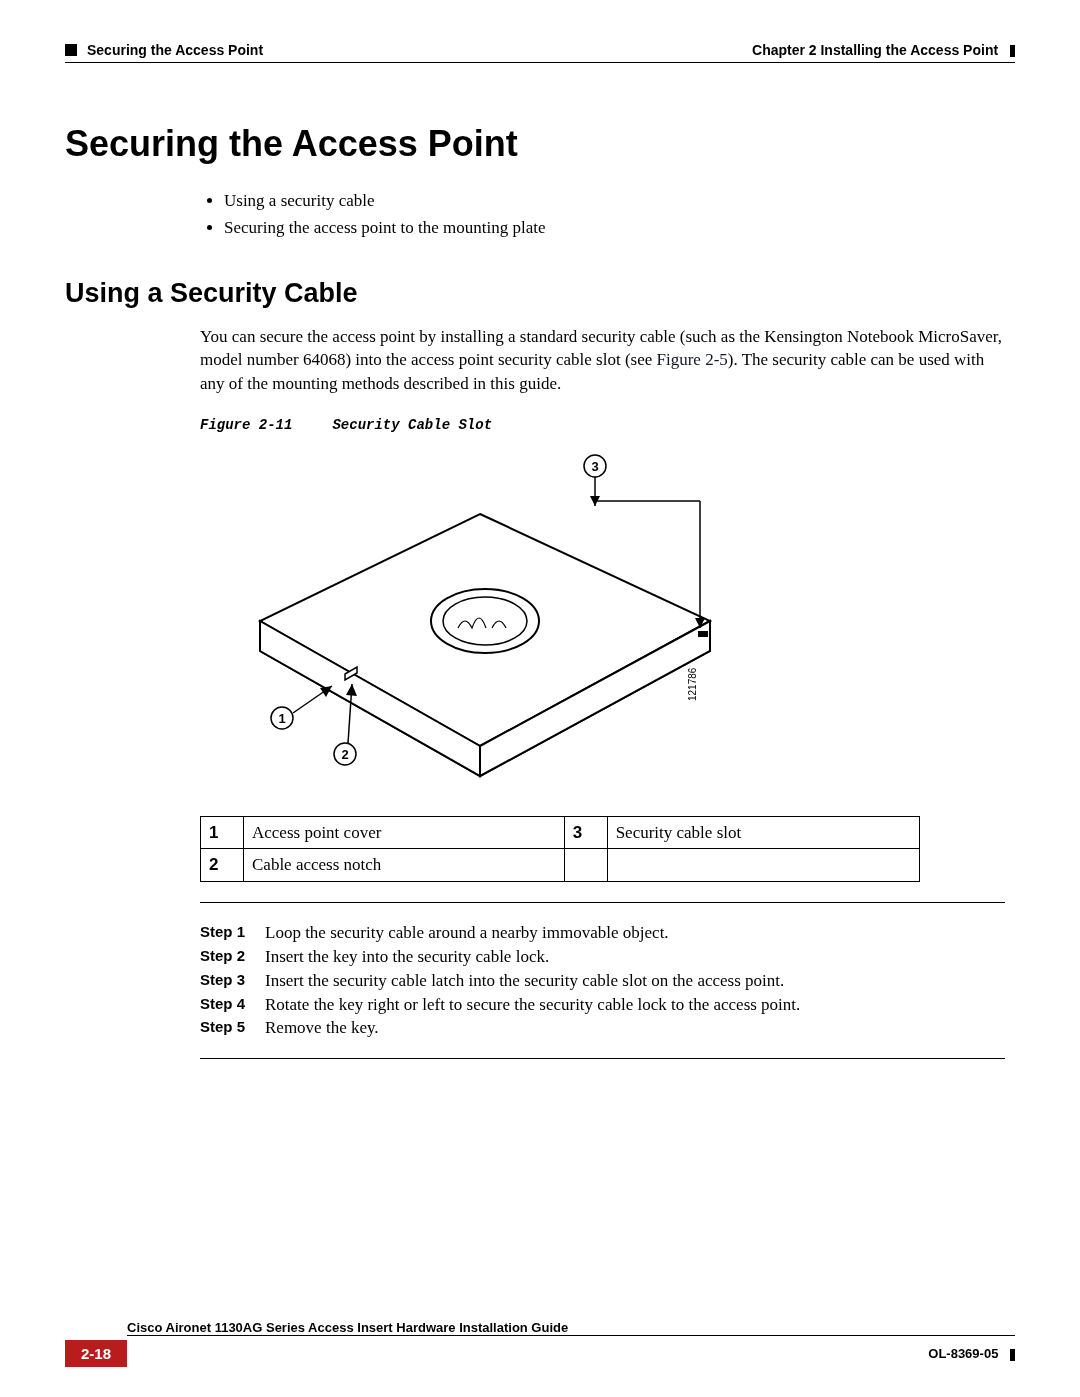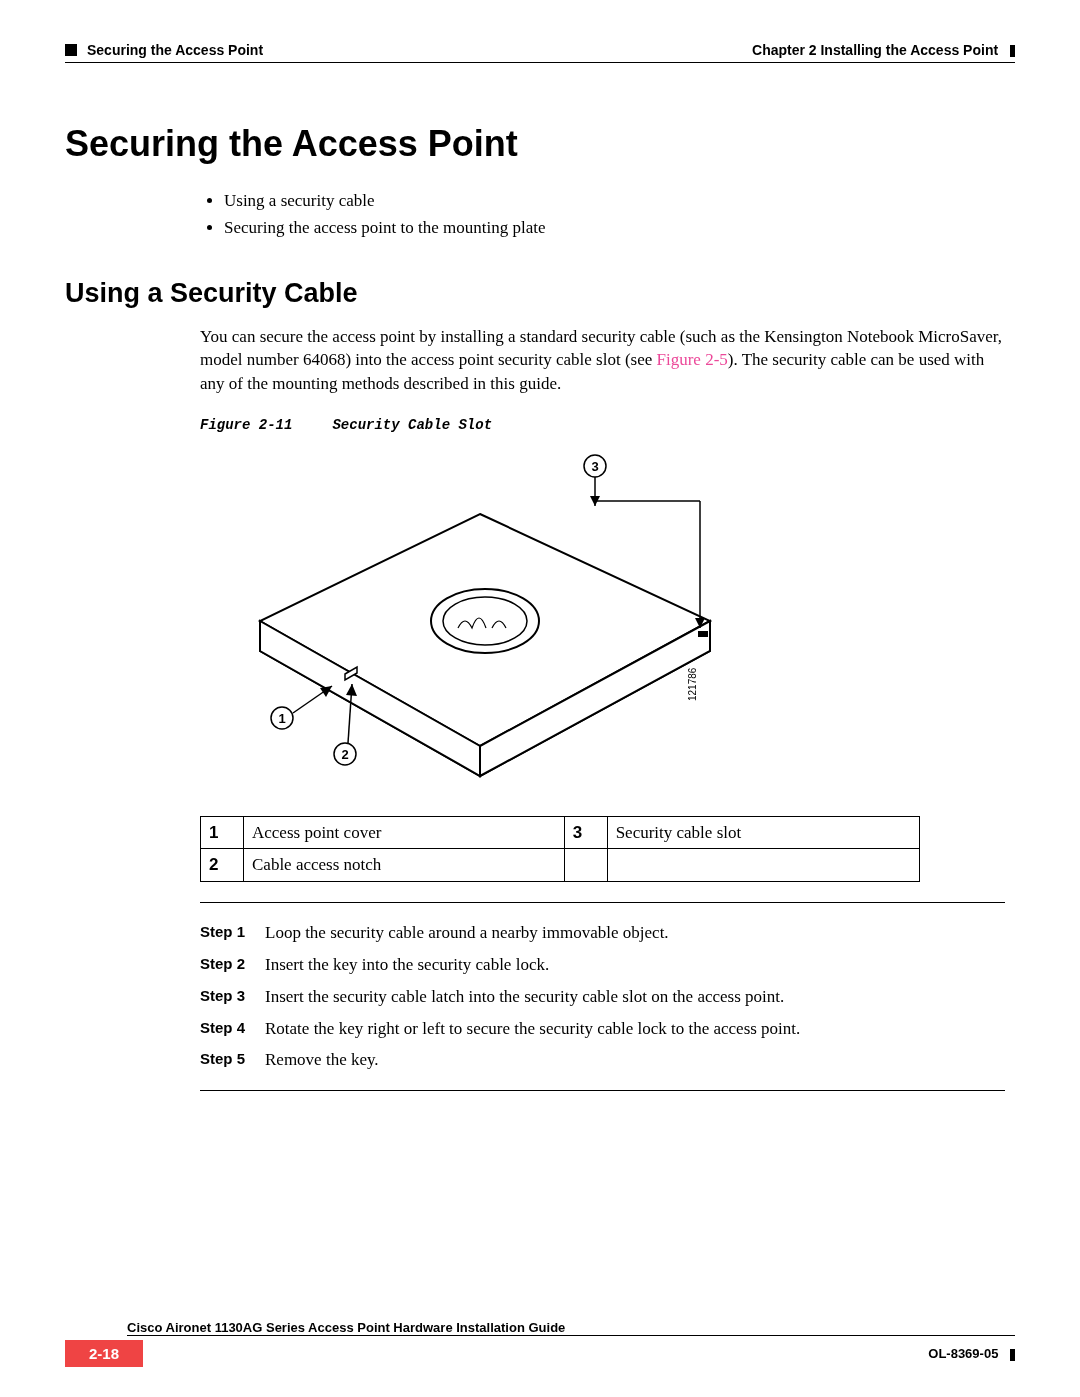--- a/index.html
+++ b/index.html
@@ -72,21 +72,21 @@
     font-size: 14px;
     margin: 20px 0 10px 0;
   }
   .fig-caption .gap { display:inline-block; width:40px; }
   .figure-wrap {
     margin: 0 0 10px 0;
   }
   .figure-svg {
     display:block;
   }
-  .xref { color: #ec4899; }
+  .xref { color: #0f172a; }
   .legend-table {
     border-collapse: collapse;
     width: 720px;
     font-size: 17px;
     margin-bottom: 20px;
   }
   .legend-table td {
     border: 1px solid #000;
     padding: 4px 8px;
   }
@@ -97,21 +97,21 @@
     text-align: left;
   }
   .steps-rule-top, .steps-rule-bot {
     border: none;
     border-top: 1.5px solid #000;
     margin: 18px 0;
   }
   .steps {
     display: grid;
     grid-template-columns: 65px 1fr;
-    row-gap: 8px;
+    row-gap: 0;
     font-size: 17px;
   }
   .step-label {
     font-family: Arial, Helvetica, sans-serif;
     font-weight: bold;
     font-size: 15px;
   }
   .footer-area {
     position: absolute;
     bottom: 30px;
@@ -124,23 +124,23 @@
     margin-left: 62px;
   }
   .footer-row {
     display: flex;
     align-items: center;
     font-family: Arial, Helvetica, sans-serif;
     font-weight: bold;
     font-size: 13px;
   }
   .page-num-box {
-    background: #ef4444;
+    background: #b91c1c;
     color: #fff;
-    padding: 5px 24px;
+    padding: 5px 16px;
     font-size: 15px;
     margin-right: 12px;
   }
   .footer-title { flex: 1; }
   .footer-doc {
     text-align: left;
   }
   .footer-bar-right {
     display:inline-block;
     width: 5px;
@@ -266,21 +266,21 @@
       <div>Remove the key.</div>
     </div>
 
     <hr class="steps-rule-bot">
   </div>
 
 </div>
 
 <div class="footer-area">
   <div class="footer-top-title-row">
-    <span style="font-family:Arial;font-weight:bold;font-size:13px;">Cisco Aironet 1130AG Series Access Point Hardware Installation Guide</span>
+    <span style="font-family:Arial;font-weight:bold;font-size:13px;">Cisco Aironet 1130AG Series Access Insert Hardware Installation Guide</span>
   </div>
   <div class="footer-rule"></div>
   <div class="footer-row">
     <span class="page-num-box">2-18</span>
     <span class="footer-title"></span>
     <span class="footer-doc">
       <span>OL-8369-05</span>
       <span class="footer-bar-right"></span>
     </span>
   </div>

